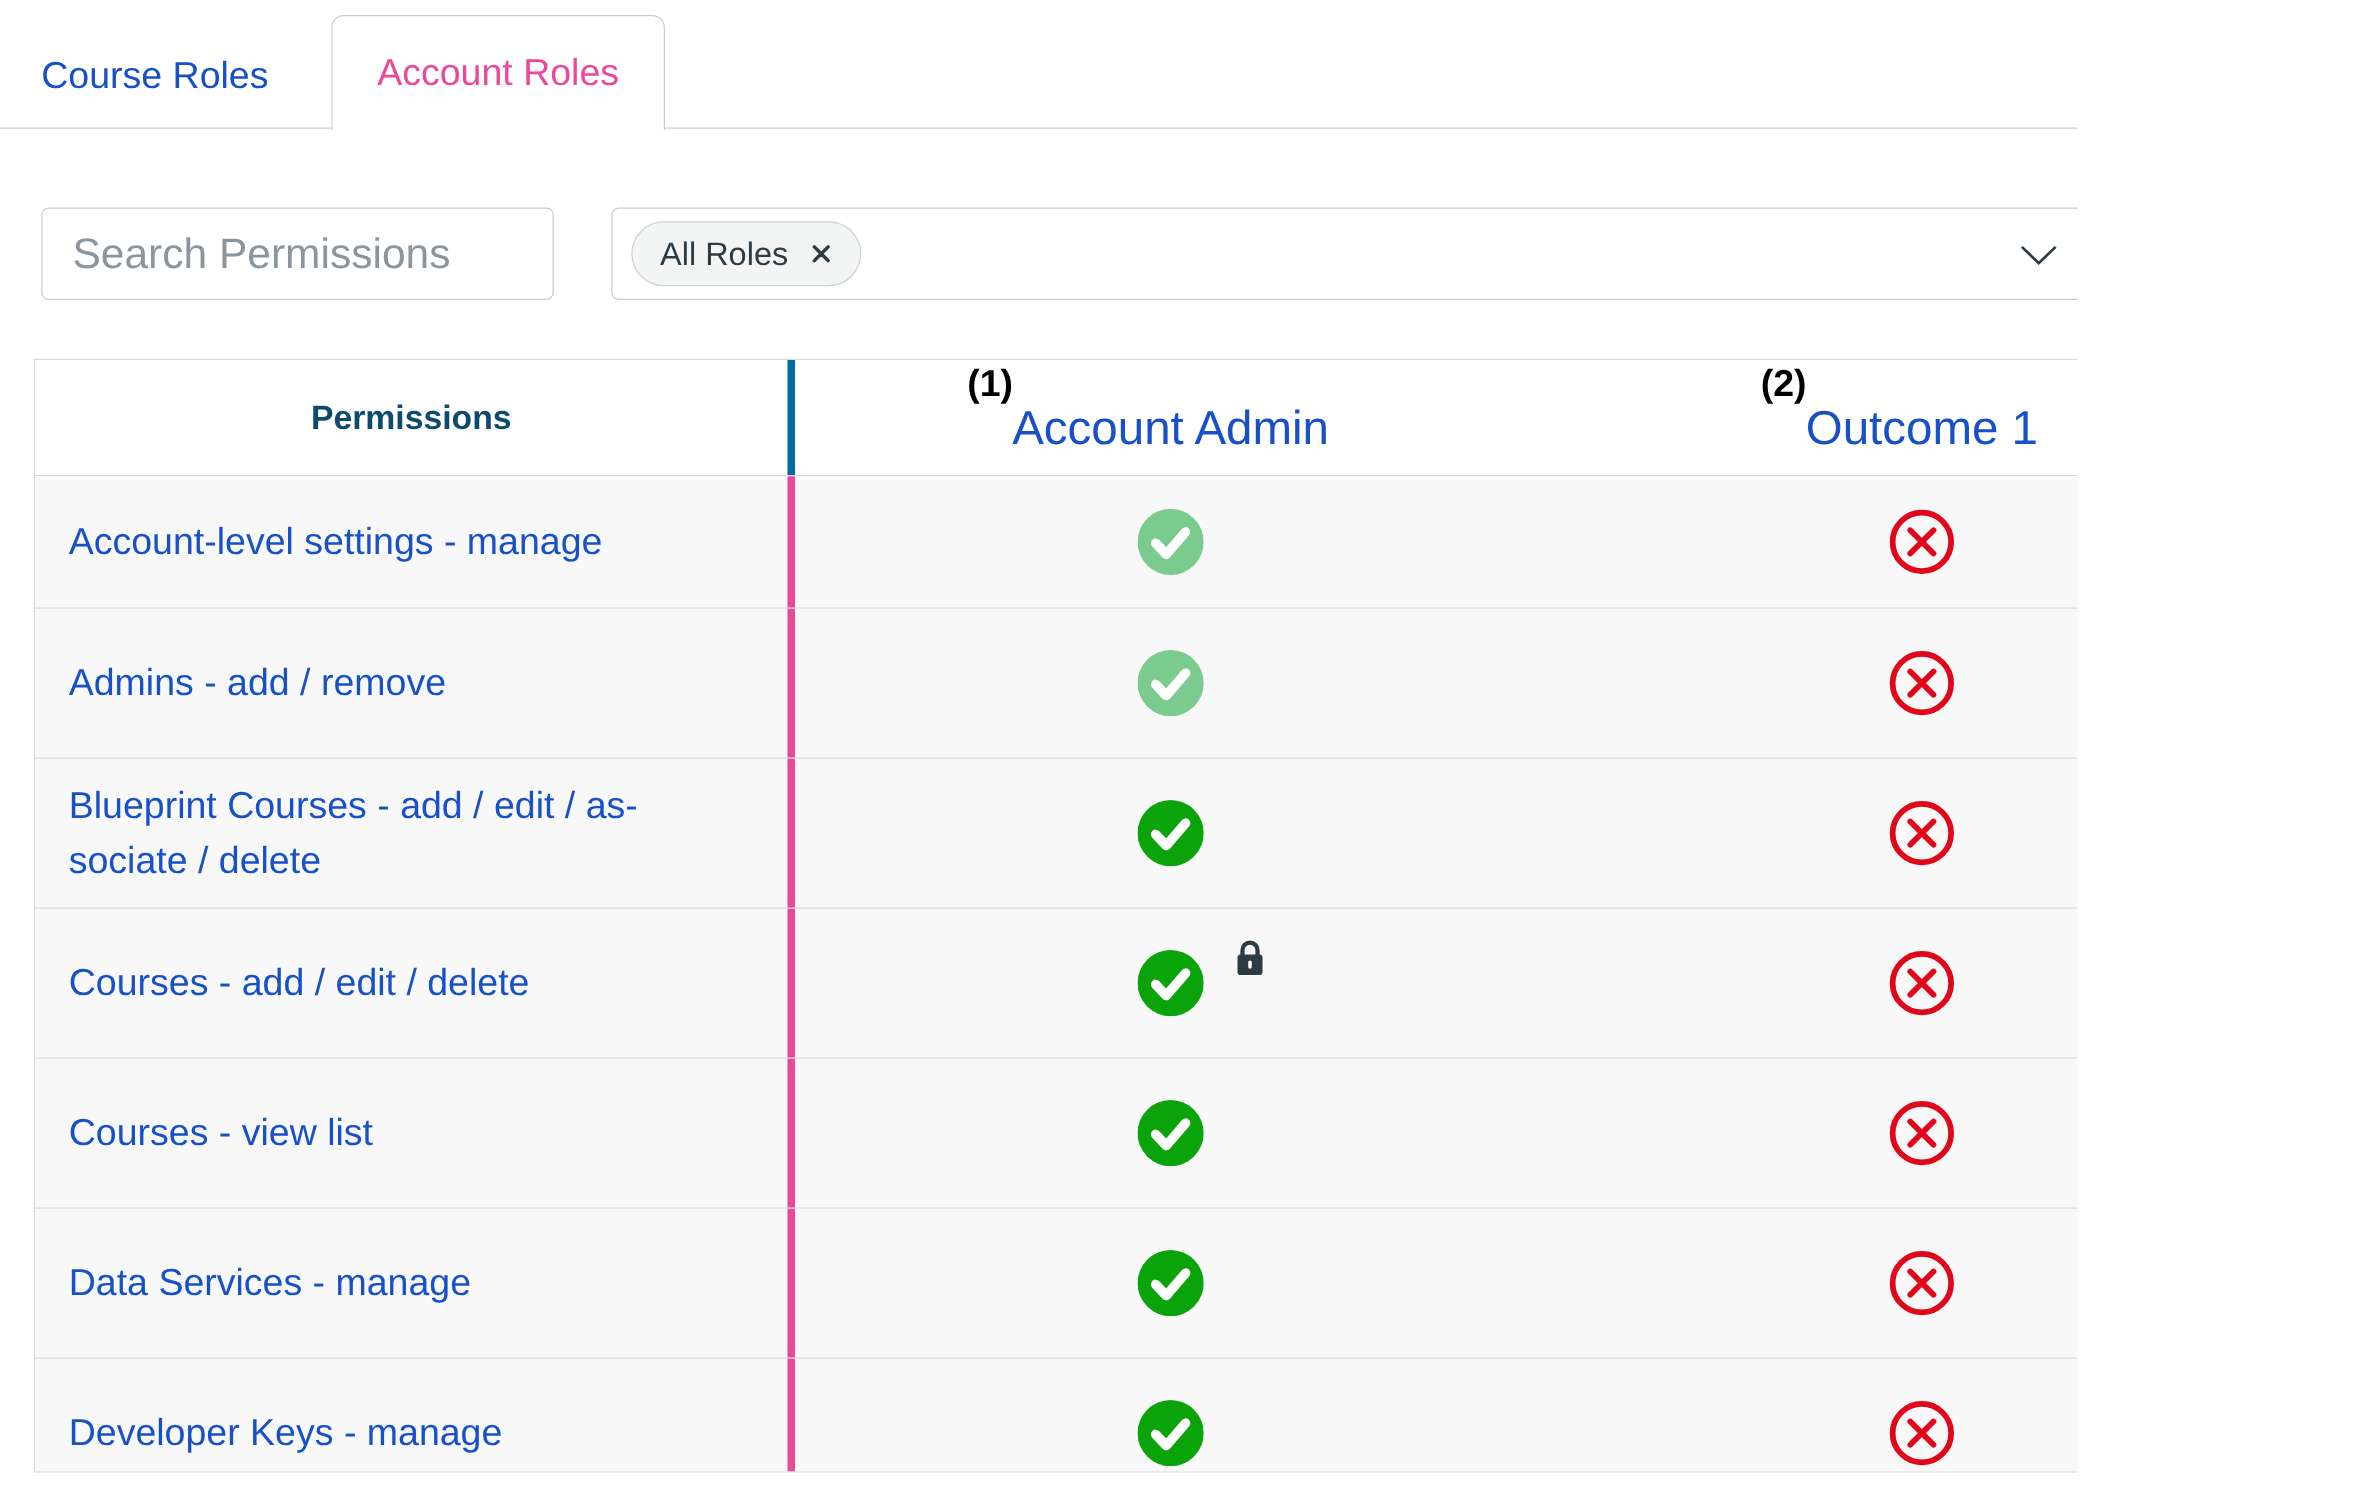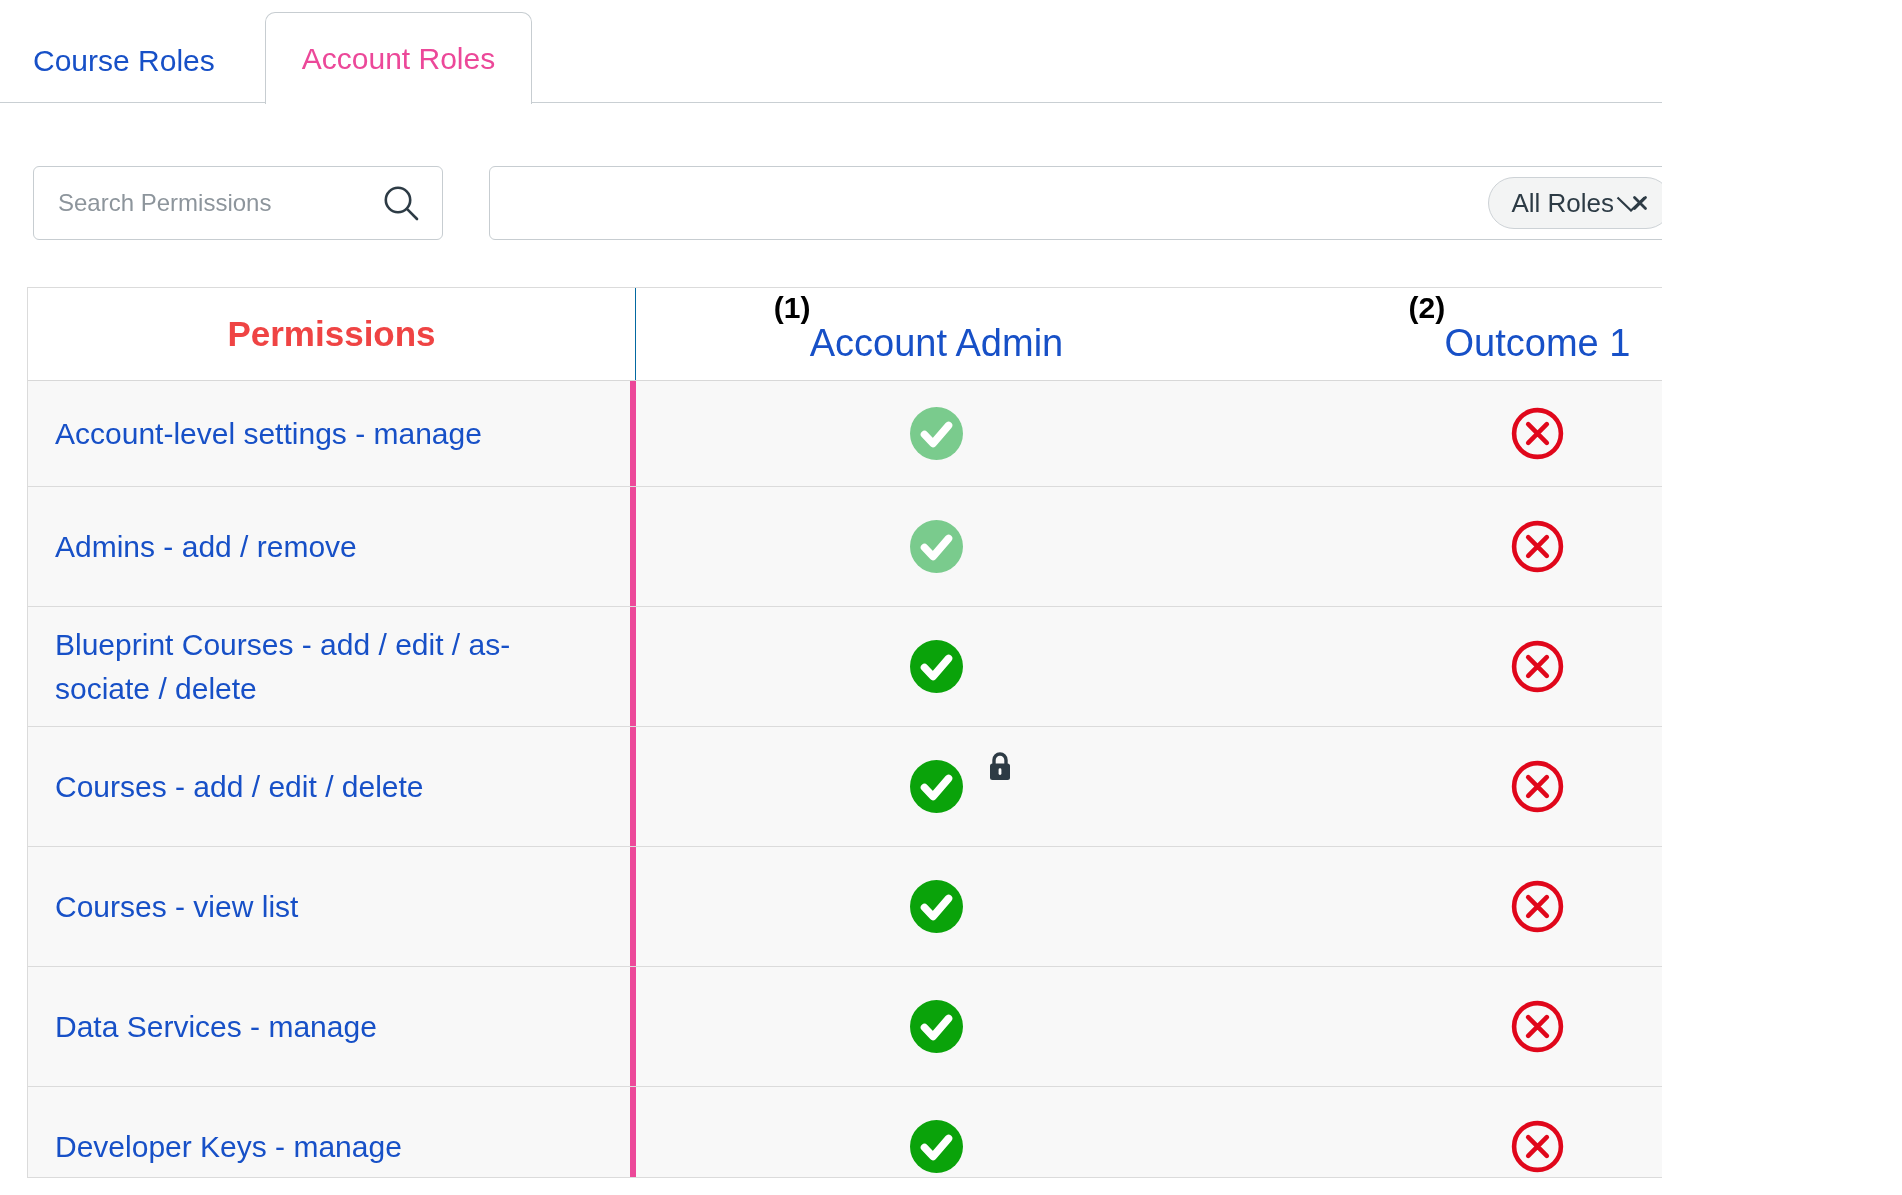--- a/index.html
+++ b/index.html
@@ -13,43 +13,43 @@
               cursor:pointer; text-decoration:none; }
   .tab-active { position:absolute; left:265px; top:12px; width:267px; height:92px; background:#fff;
                 border:1px solid #C7CDD1; border-bottom:none; border-radius:10px 10px 0 0; z-index:2;
                 display:flex; align-items:center; justify-content:center; font-size:30px; color:#ec4899;
                 cursor:default; }
 
   
   .search-box { position:absolute; left:33px; top:166px; width:410px; height:74px;
                 border:1px solid #C7CDD1; border-radius:6px; display:flex; align-items:center; }
   .search-box input { flex:1; height:100%; border:none; outline:none; background:transparent;
-                      padding:0 10px 0 24px; font-size:24px; font-family:inherit; color:#8b5cf6; }
+                      padding:0 10px 0 24px; font-size:34px; font-family:inherit; color:#8b5cf6; }
   .search-box input::placeholder { color:#8D959C; }
   .search-icon { display:flex; margin-right:22px; }
 
   .role-select { position:absolute; left:489px; top:166px; width:1184px; height:74px;
                  border:1px solid #C7CDD1; border-radius:6px; display:flex; align-items:center;
-                 cursor:pointer;justify-content:flex-end; }
+                 cursor:pointer; }
   .pill { margin-left:15px; height:52px; border-radius:26px; background:#F3F4F4; border:1px solid #CDD2D6;
           display:flex; align-items:center; padding:0 22px; gap:17px; font-size:26px; color:#2D3B45; }
   .pill .x { display:flex; cursor:pointer; }
   .chevron { position:absolute; right:26px; top:29px; display:flex; }
 
   .add-role { position:absolute; left:1723px; top:173px; width:170px; height:64px; border:none;
               border-radius:7px; background:var(--btn,#0B45BE); color:#fff; font-size:30px;
               font-family:Liberation Serif, serif; cursor:pointer;text-align:right; }
 
   
   .table-wrap { position:absolute; left:27px; top:287px; width:1812px; height:891px;
                 border:1px solid #DBDBDB; overflow:hidden; background:#fff; }
   .thead { display:grid; grid-template-columns:608px 601px 601px; height:93px; background:#fff;
            border-bottom:1px solid #D8D8D8; }
-  .th-perm { display:flex; align-items:center; justify-content:center; font-size:35px; font-weight:bold;
-             color:#ef4444; border-right:1px solid #0369a1; }
+  .th-perm { display:flex; align-items:center; justify-content:center; font-size:27px; font-weight:bold;
+             color:#0c4a6e; border-right:6px solid #0369a1; }
   .th-role { display:flex; align-items:flex-start; justify-content:center; padding-top:36px; }
   .role-head { position:relative; display:inline-block; }
   .role-num { position:absolute; left:-36px; top:-31px; font-size:30px; font-weight:bold; color:#000;
               line-height:1; white-space:nowrap; }
   .role-name { font-size:38px; color:var(--link,#1750C7); text-decoration:none; cursor:pointer;
                line-height:1; }
 
   .trow { display:grid; grid-template-columns:608px 601px 601px; background:#F8F8F8; }
   .trow + .trow { border-top:1px solid #DBDBDB; }
   .td-perm { display:flex; align-items:center; padding:0 40px 0 27px; border-right:6px solid #ec4899; }

